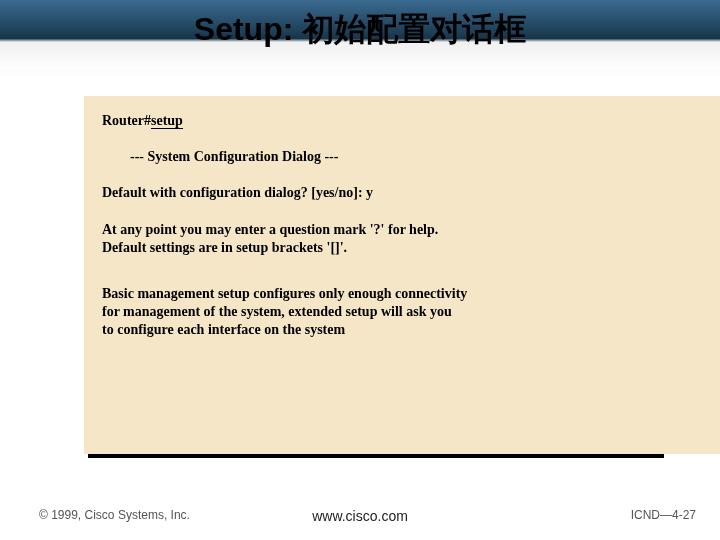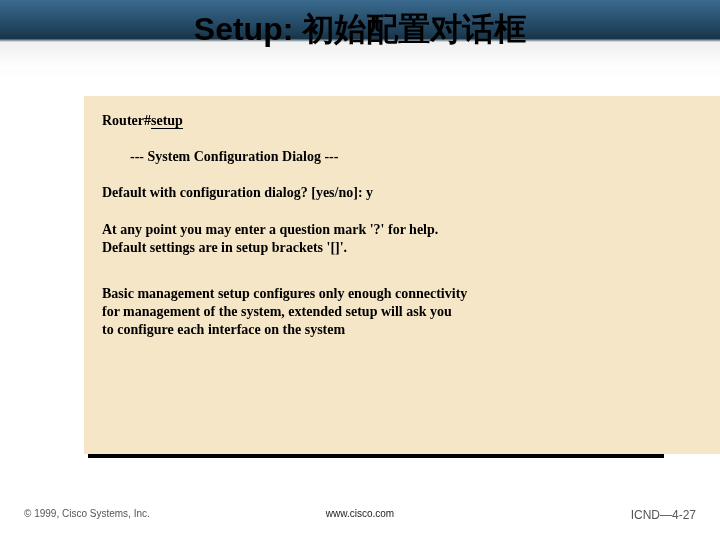--- a/index.html
+++ b/index.html
@@ -57,29 +57,29 @@
     position: absolute;
     bottom: 12px;
     left: 0;
     right: 0;
     height: 20px;
     font-size: 11px;
     color: #333;
   }
   .footer-left {
     position: absolute;
-    left: 24px;
-    font-size: 10px;
+    left: 39px;
+    font-size: 12px;
     color: #555;
   }
   .footer-center {
     position: absolute;
     left: 0; right: 0;
     text-align: center;
-    font-size: 10px;
+    font-size: 14px;
     color: #222;
   }
   .footer-right {
     position: absolute;
     right: 24px;
     font-size: 12px;
     color: #555;
   }
 </style>
 </head>

